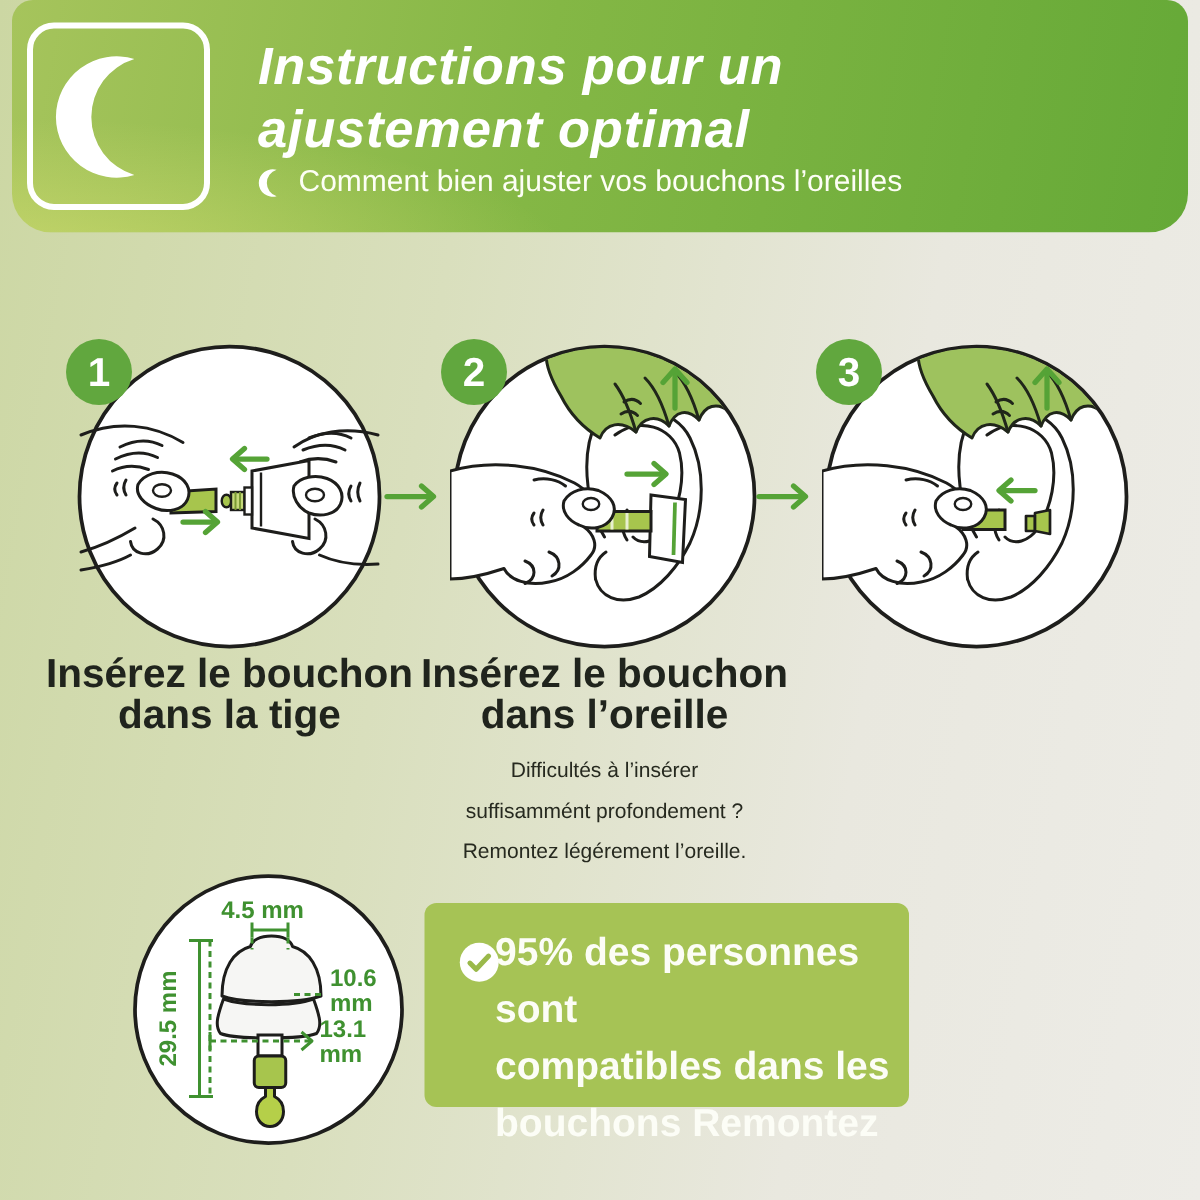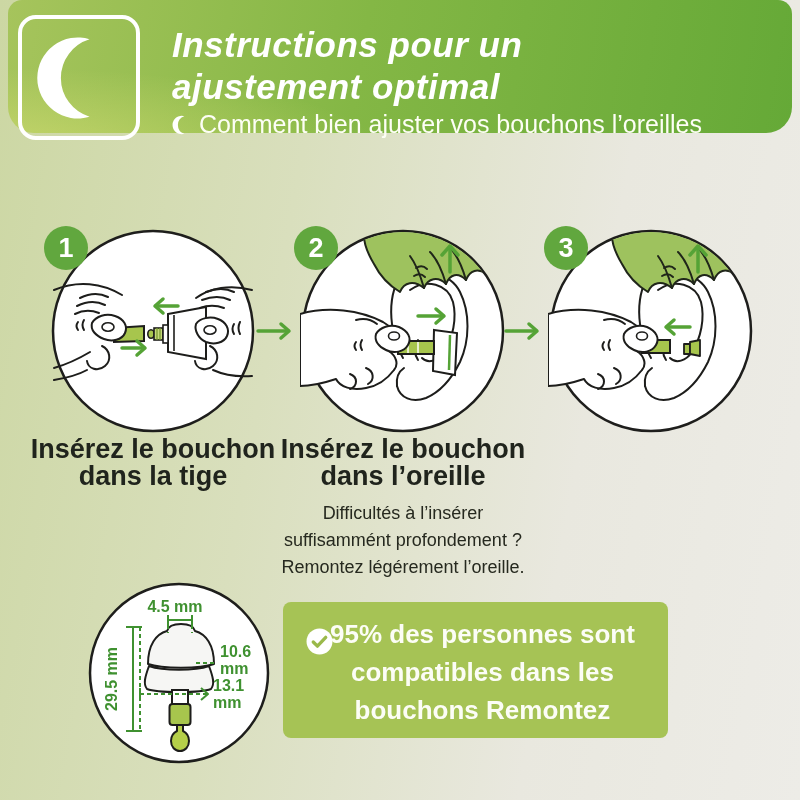--- a/index.html
+++ b/index.html
@@ -3,58 +3,58 @@
 <meta charset="utf-8">
 <style>
   html,body{margin:0;padding:0;}
   .stage{
     position:relative;width:800px;height:800px;overflow:hidden;
     font-family:"Liberation Sans",sans-serif;
     background:linear-gradient(100deg,#ccd7a3 0%,#d9dfbd 35%,#e9e8df 70%,#edece7 100%);
   }
   
   .banner{
-    position:absolute;left:8px;right:8px;top:0;height:133px;
+    position:absolute;left:8px;right:8px;top:0;height:155px;
     border-radius:14px 14px 26px 26px;
     background:
       radial-gradient(120% 160% at 0% 115%, rgba(226,229,122,.55) 0%, rgba(226,229,122,0) 40%),
       linear-gradient(100deg,#a6c45c 0%,#84b745 45%,#65a937 100%);
   }
   .moon-box{
     position:absolute;left:10px;top:15px;width:114px;height:117px;
     border:4px solid #fff;border-radius:18px;
     display:flex;align-items:center;justify-content:center;
   }
   .title{
     position:absolute;left:164px;top:24px;color:#fff;
     font-size:35px;line-height:42px;font-weight:700;font-style:italic;
     letter-spacing:.5px;
   }
   .subtitle{
     position:absolute;left:164px;top:110px;color:#fdfef5;
-    font-size:25px;display:flex;align-items:center;gap:7px;
+    font-size:20px;display:flex;align-items:center;gap:7px;
   }
   
   .circle-svg{position:absolute;width:206px;height:206px;top:228px;}
   .badge{
     position:absolute;top:226px;width:44px;height:44px;border-radius:50%;
     background:#61a73e;color:#fff;font-weight:700;font-size:27px;
     display:flex;align-items:center;justify-content:center;
   }
   .connector{position:absolute;top:321px;width:40px;height:20px;}
   .step-text{
     position:absolute;top:436px;width:260px;text-align:center;color:#20241d;
   }
   .step-title{font-size:27px;line-height:27px;font-weight:700;}
-  .step-body{font-size:18px;line-height:27px;margin-top:10px;color:#26291f;font-weight:400;}
+  .step-body{font-size:14px;line-height:27px;margin-top:10px;color:#26291f;font-weight:400;}
   
   .dim-svg{position:absolute;left:87px;top:581px;width:184px;height:184px;}
   .claim-box{
-    position:absolute;left:283px;top:602px;width:385px;height:136px;
-    border-radius:8px;background:#a6c355;text-align:center;
+    position:absolute;left:283px;top:602px;width:323px;height:136px;
+    border-radius:8px;background:#a6c355;
   }
   .claim-check{position:absolute;left:23px;top:26px;width:27px;height:27px;}
   .claim-text{
     position:absolute;left:47px;top:13px;color:#fcfdf6;
     font-size:26px;line-height:38px;font-weight:700;
   }
   .dim-label{font-weight:700;font-size:16px;fill:#3f9130;font-family:"Liberation Sans",sans-serif;}
 </style>
 </head>
 <body>

